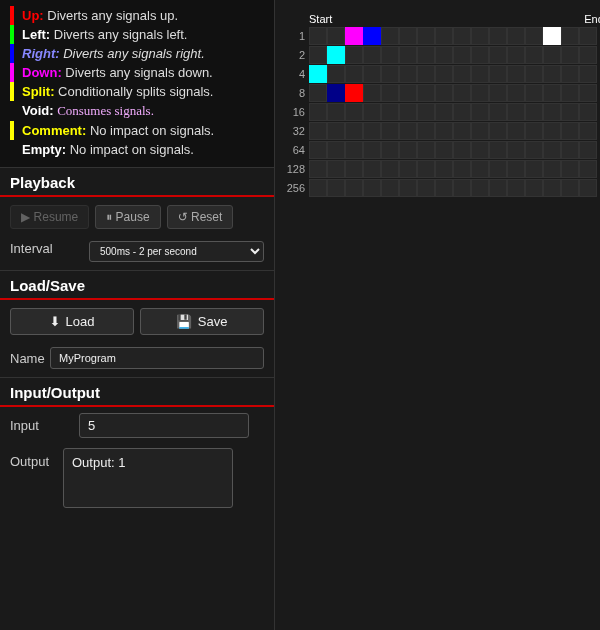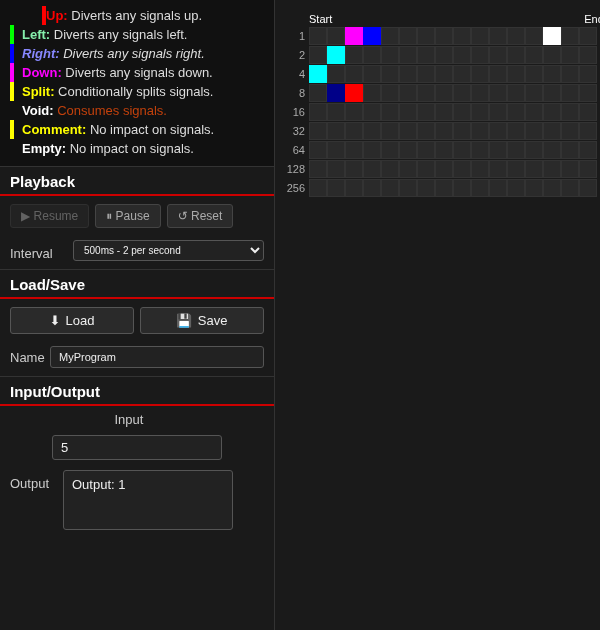--- a/index.html
+++ b/index.html
@@ -76,23 +76,23 @@
       display: flex;
       align-items: center;
       gap: 4px;
     }
     .ctrl-btn.disabled {
       opacity: 0.5;
       cursor: default;
     }
     #interval-row {
       display: flex;
-      align-items: flex-end;
+      align-items: flex-start;
       padding: 4px 10px 8px 10px;
-      gap: 8px;
+      gap: 24px;
     }
     #interval-row label {
       color: #ccc;
       min-width: 55px;
     }
     #interval-row select {
       background: #222;
       color: #eee;
       border: 1px solid #555;
       padding: 3px 6px;
@@ -144,22 +144,21 @@
       flex: 1;
     }
 
     
     #io-section {
     }
     #input-row {
       display: flex;
       align-items: center;
       padding: 6px 10px;
-      gap: 8px;
-      flex-direction: column;
+      gap: 24px;
     }
     #input-row label {
       color: #ccc;
       min-width: 45px;
     }
     #input-row input {
       background: #222;
       color: #eee;
       border: 1px solid #555;
       padding: 4px 8px;
@@ -234,37 +233,37 @@
     .grid-cell.colored-darkblue { background: #000088; border-color: #000088; }
   </style>
 </head>
 <body>
 
 <div id="left-panel">
 
   <div id="palette-section">
     <div id="palette-list">
 
-    <div class="palette-item" style="border-left: 4px solid rgb(255, 0, 0); margin-left: 32px;">
+    <div class="palette-item" style="padding-left: 8px; border-left: 4px solid rgb(255, 0, 0);">
           <span><span class="key" style="color: rgb(255, 0, 0);">Up: </span><span style="color: rgb(221, 221, 221);">Diverts any signals up.</span></span>
         </div>
         <div class="palette-item" style="padding-left: 8px; border-left: 4px solid rgb(0, 255, 0);">
-          <span><span class="key" style="color: #86efac;">Left: </span><span style="color: rgb(221, 221, 221);">Diverts any signals left.</span></span>
+          <span><span class="key" style="color: #ffffff;">Left: </span><span style="color: rgb(221, 221, 221);">Diverts any signals left.</span></span>
         </div>
         <div class="palette-item" style="padding-left: 8px; border-left: 4px solid rgb(0, 0, 255);">
           <span><span class="key" style="color: rgb(136, 136, 255); font-style: italic;">Right: </span><span style="color: rgb(221, 221, 221); font-style: italic;">Diverts any signals right.</span></span>
         </div>
         <div class="palette-item" style="padding-left: 8px; border-left: 4px solid rgb(255, 0, 255);">
           <span><span class="key" style="color: rgb(255, 0, 255);">Down: </span><span style="color: rgb(221, 221, 221);">Diverts any signals down.</span></span>
         </div>
         <div class="palette-item" style="padding-left: 8px; border-left: 4px solid rgb(255, 255, 0);">
           <span><span class="key" style="color: rgb(255, 255, 0);">Split: </span><span style="color: rgb(221, 221, 221);">Conditionally splits signals.</span></span>
         </div>
         <div class="palette-item" style="padding-left: 8px; border-left: 4px solid transparent;">
-          <span><span class="key" style="color: rgb(255, 255, 255);">Void: </span><span style="color: #c2410c;">Consumes signals.</span></span>
+          <span><span class="key" style="color: rgb(255, 255, 255);">Void: </span><span style="color: #f0abfc; font-family: Liberation Serif, serif;">Consumes signals.</span></span>
         </div>
         <div class="palette-item" style="padding-left: 8px; border-left: 4px solid rgb(255, 255, 0);">
           <span><span class="key" style="color: rgb(255, 255, 0);">Comment: </span><span style="color: rgb(221, 221, 221);">No impact on signals.</span></span>
         </div>
         <div class="palette-item" style="padding-left: 8px; border-left: 4px solid transparent;">
           <span><span class="key" style="color: rgb(255, 255, 255);">Empty: </span><span style="color: rgb(221, 221, 221);">No impact on signals.</span></span>
         </div>
       </div>
   </div>
 

